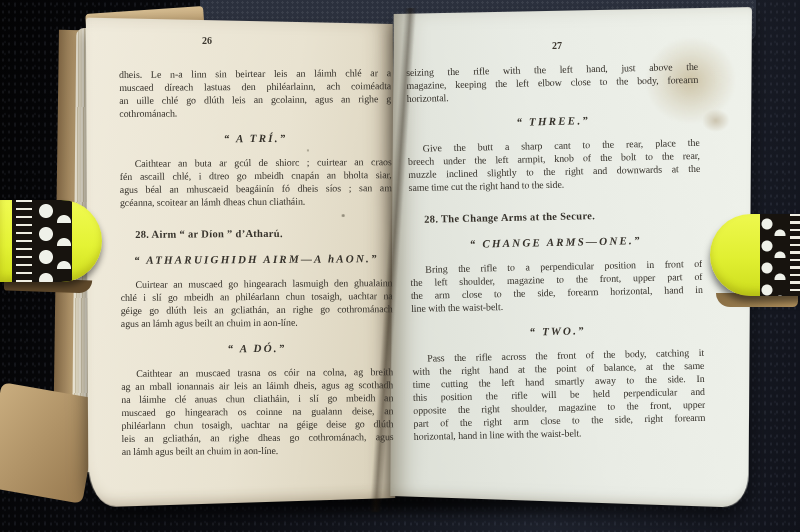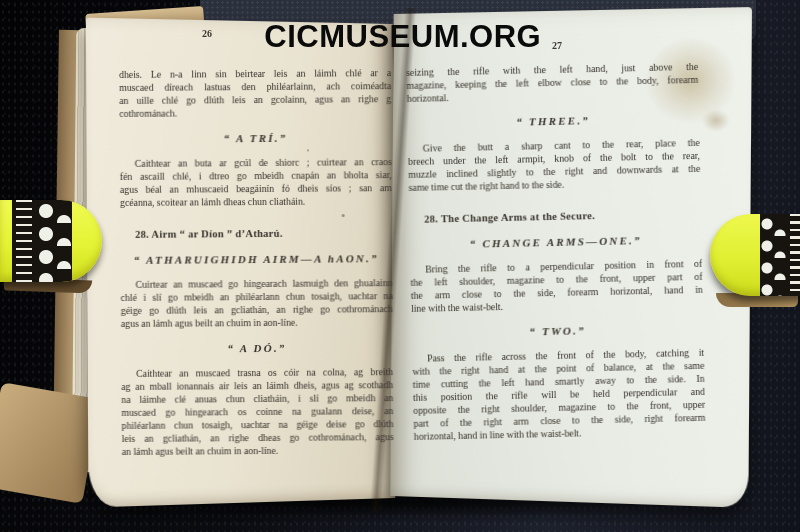--- a/index.html
+++ b/index.html
@@ -58,21 +58,21 @@
   .tline{text-align:justify;text-align-last:justify;height:13px;overflow:hidden;}
   .tlast{text-align-last:left;}
   .block.paragraph{margin:5px 0 6px;}
   .block.paragraph .tline:first-child{text-indent:15px;}
   .block.paragraph-continued{margin:0 0 6px;}
   .block.command{margin:13px 0 11px;font-style:italic;font-weight:700;letter-spacing:2.2px;font-size:11px;}
   .block.command .tline{text-align:center;text-align-last:center;}
   .block.section{margin:19px 0 3px;font-weight:700;letter-spacing:.3px;font-size:10.5px;}
   .block.section .tline{text-align:left;text-align-last:left;text-indent:15px;}
   .pagenum{position:absolute;font-family:"Liberation Serif",serif;font-size:10px;font-weight:700;color:#3b362e;}
-  .pn-left{left:202px;top:28px;}
+  .pn-left{left:202px;top:35px;}
   .pn-right{left:552px;top:40px;}
   .watermark{position:absolute;left:50%;top:19px;transform:translateX(-49%);
     font-family:"Liberation Sans",sans-serif;font-size:31px;font-weight:700;letter-spacing:.5px;color:#0a0a0a;white-space:nowrap;}
   
   .tab{position:absolute;}
   .tab-left{left:0;top:200px;width:102px;height:82px;border-radius:0 41px 41px 0;
     background:linear-gradient(180deg,#f0fa52 0%,#e4f335 55%,#d0df1e 100%);
     box-shadow:0 5px 6px rgba(0,0,0,.45), inset 0 -5px 7px rgba(128,118,8,.3);overflow:hidden;}
   .tab-left .stripes{position:absolute;left:12px;top:0;width:24px;height:100%;box-sizing:border-box;
     background:repeating-linear-gradient(180deg,#efeee2 0 2.5px,#17130e 2.5px 8px);
@@ -196,21 +196,20 @@
         <div class="tline">this position the rifle will be held perpendicular and</div>
         <div class="tline">opposite the right shoulder, magazine to the front, upper</div>
         <div class="tline">part of the right arm close to the side, right forearm</div>
         <div class="tline tlast">horizontal, hand in line with the waist-belt.</div>
       </div>
     </div>
 
   <div class="pagenum pn-left">26</div>
   <div class="pagenum pn-right">27</div>
 
-  <div class="watermark">CICMUSEUM.ORG</div>
 
   <div class="tab-left-under"></div>
   <div class="tab tab-left">
     <div class="stripes"></div>
     <div class="dots"></div>
   </div>
   <div class="tab-right-under"></div>
   <div class="tab tab-right">
     <div class="dots"></div>
     <div class="stripes"></div>

